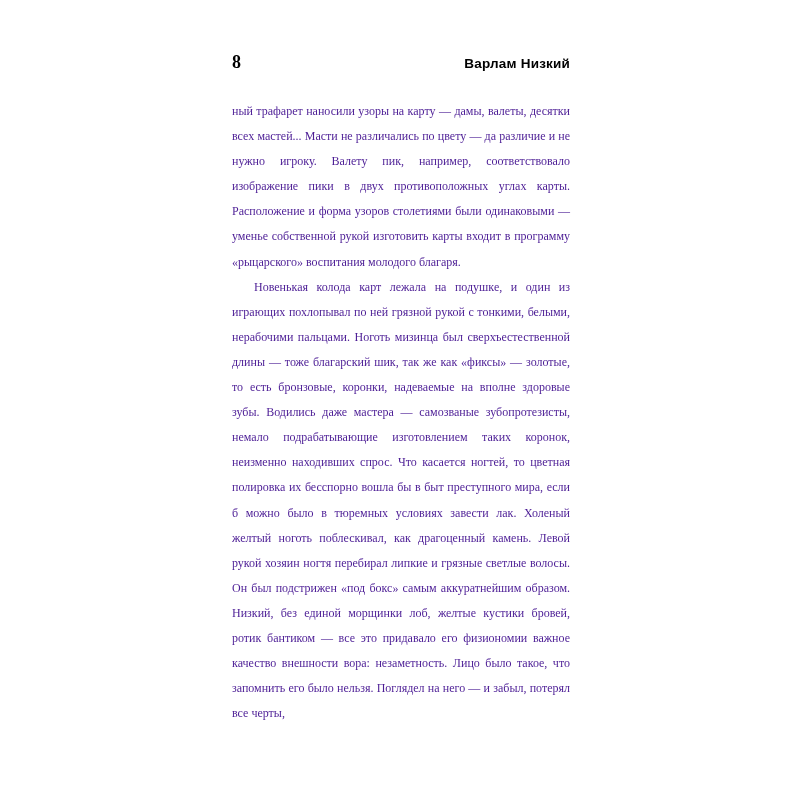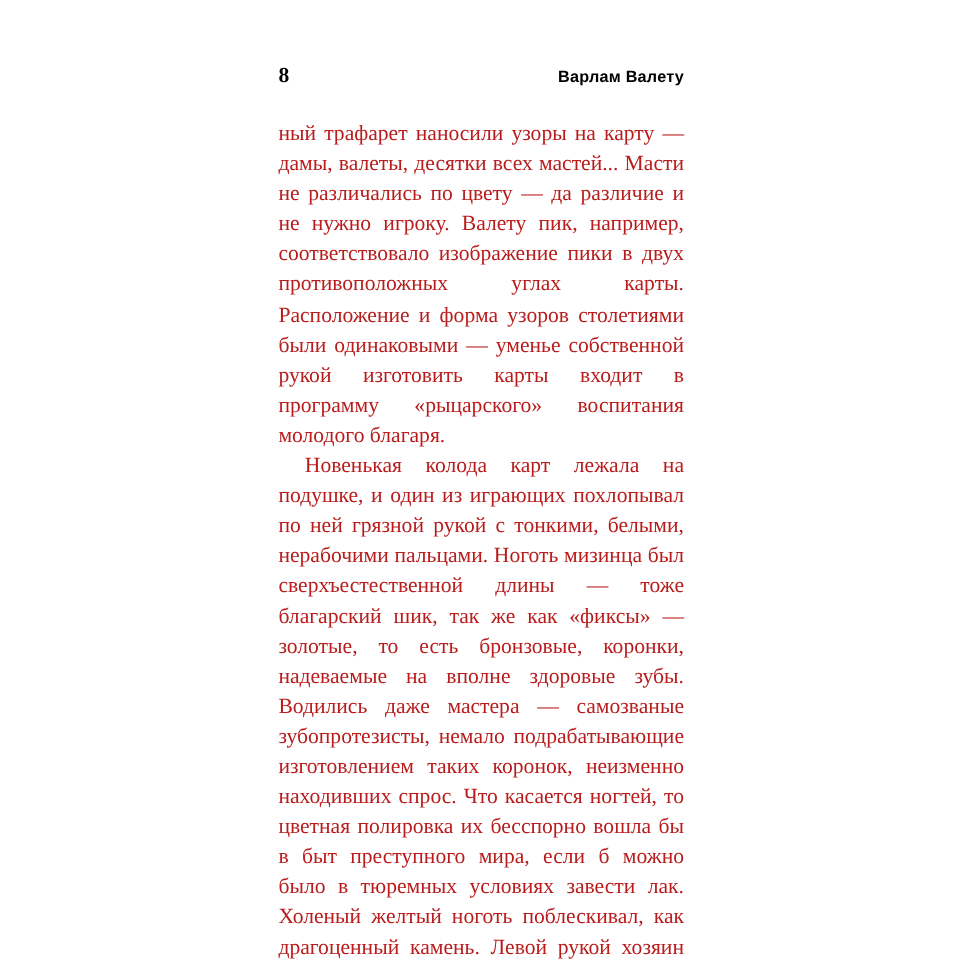--- a/index.html
+++ b/index.html
@@ -43,43 +43,43 @@
   .author {
     font-family: "Liberation Sans", sans-serif;
     font-size: 13.5px;
     font-weight: bold;
     color: #000000;
     letter-spacing: 0.2px;
   }
   .body-text p {
     margin: 0;
     font-family: "Liberation Serif", serif;
-    font-size: 18px;
+    font-size: 12px;
     line-height: 25.1px;
     text-align: justify;
     text-justify: inter-word;
-    color: #b91c1c;
+    color: #4c1d95;
     hyphens: manual;
   }
   .body-text p.indent {
     text-indent: 22px;
   }
   .body-text p + p {
     margin-top: 0;
   }
 </style>
 </head>
 <body>
 
 <div class="page">
   <div class="page-inner">
 
     <div class="running-head">
       <div class="folio">8</div>
-      <div class="author">Варлам Валету</div>
+      <div class="author">Варлам Низкий</div>
     </div>
 
     <div class="body-text">
       <p>ный трафарет наносили узоры на карту — дамы, валеты, десятки всех мастей... Масти не различались по цвету — да различие и не нужно игроку. Валету пик, например, соответствовало изображение пики в двух противоположных углах карты. Расположение и форма узоров столетиями были одинаковыми — уменье собственной рукой изготовить карты входит в программу «рыцарского» воспитания молодого благаря.</p>
       <p class="indent">Новенькая колода карт лежала на подушке, и один из играющих похлопывал по ней грязной рукой с тонкими, белыми, нерабочими пальцами. Ноготь мизинца был сверхъестественной длины — тоже благарский шик, так же как «фиксы» — золотые, то есть бронзовые, коронки, надеваемые на вполне здоровые зубы. Водились даже мастера — самозваные зубопротезисты, немало подрабатывающие изготовлением таких коронок, неизменно находивших спрос. Что касается ногтей, то цветная полировка их бесспорно вошла бы в быт преступного мира, если б можно было в тюремных условиях завести лак. Холеный желтый ноготь поблескивал, как драгоценный камень. Левой рукой хозяин ногтя перебирал липкие и грязные светлые волосы. Он был подстрижен «под бокс» самым аккуратнейшим образом. Низкий, без единой морщинки лоб, желтые кустики бровей, ротик бантиком — все это придавало его физиономии важное качество внешности вора: незаметность. Лицо было такое, что запомнить его было нельзя. Поглядел на него — и забыл, потерял все черты,</p>
     </div>
 
   </div>
 </div>
 

